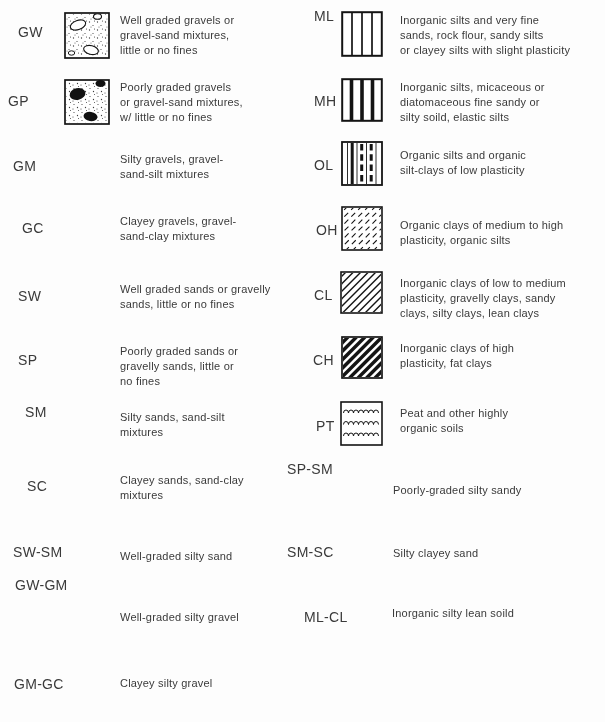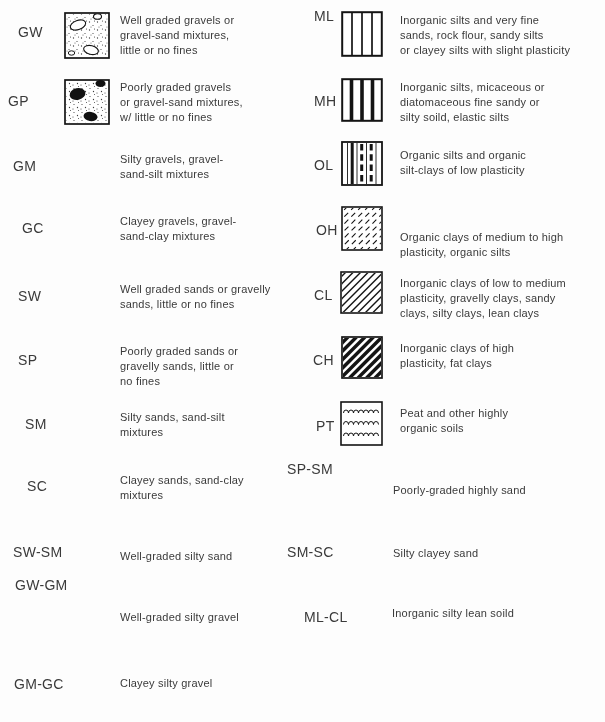--- a/index.html
+++ b/index.html
@@ -91,21 +91,21 @@
   </div>
 
   <div>
     <span class="code" style="left:18px;top:352px">SP</span>
     <span class="desc" style="left:120px;top:344px">Poorly graded sands or
 gravelly sands, little or
 no fines</span>
   </div>
 
   <div>
-    <span class="code" style="left:25px;top:416px">SM</span>
+    <span class="code" style="left:25px;top:404px">SM</span>
     <span class="desc" style="left:120px;top:410px">Silty sands, sand-silt
 mixtures</span>
   </div>
 
   <div>
     <span class="code" style="left:27px;top:478px">SC</span>
     <span class="desc" style="left:120px;top:473px">Clayey sands, sand-clay
 mixtures</span>
   </div>
 
@@ -191,21 +191,21 @@
             <line x1="-3" y1="45" x2="42" y2="0"></line>
           <line x1="4" y1="45" x2="49" y2="0"></line>
             <line x1="11" y1="45" x2="56" y2="0"></line>
           <line x1="18" y1="45" x2="63" y2="0"></line>
             <line x1="25" y1="45" x2="70" y2="0"></line>
           <line x1="32" y1="45" x2="77" y2="0"></line>
             <line x1="39" y1="45" x2="84" y2="0"></line>
         </g>
       </svg>
     </span>
-    <span class="desc" style="left:400px;top:230px">Organic clays of medium to high
+    <span class="desc" style="left:400px;top:218px">Organic clays of medium to high
 plasticity, organic silts</span>
   </div>
 
   <div>
     <span class="code" style="left:314px;top:287px">CL</span>
     <span class="swatch" style="left:340px;top:271px">
       <svg width="43" height="43" viewBox="0 0 43 43">
         <defs>
             <clipPath id="clipCL">
               <rect x="2" y="2" width="39" height="39"></rect>
@@ -268,21 +268,21 @@
         <path d="M3.5,23.5 a2.5,3 0 0 1 5,0 a2.5,3 0 0 1 5,0 a2.5,3 0 0 1 5,0 a2.5,3 0 0 1 5,0 a2.5,3 0 0 1 5,0 a2.5,3 0 0 1 5,0 a2.5,3 0 0 1 5,0" fill="none" stroke="#141414" stroke-width="1"></path>
         <path d="M3.5,35 a2.5,3 0 0 1 5,0 a2.5,3 0 0 1 5,0 a2.5,3 0 0 1 5,0 a2.5,3 0 0 1 5,0 a2.5,3 0 0 1 5,0 a2.5,3 0 0 1 5,0 a2.5,3 0 0 1 5,0" fill="none" stroke="#141414" stroke-width="1"></path>
       </svg>
     </span>
     <span class="desc" style="left:400px;top:406px">Peat and other highly
 organic soils</span>
   </div>
 
   <div>
     <span class="code" style="left:287px;top:461px">SP-SM</span>
-    <span class="desc" style="left:393px;top:483px">Poorly-graded highly sand</span>
+    <span class="desc" style="left:393px;top:483px">Poorly-graded silty sandy</span>
   </div>
 
   <div>
     <span class="code" style="left:287px;top:544px">SM-SC</span>
     <span class="desc" style="left:393px;top:546px">Silty clayey sand</span>
   </div>
 
   <div>
     <span class="code" style="left:304px;top:609px">ML-CL</span>
     <span class="desc" style="left:392px;top:606px">Inorganic silty lean soild</span>

